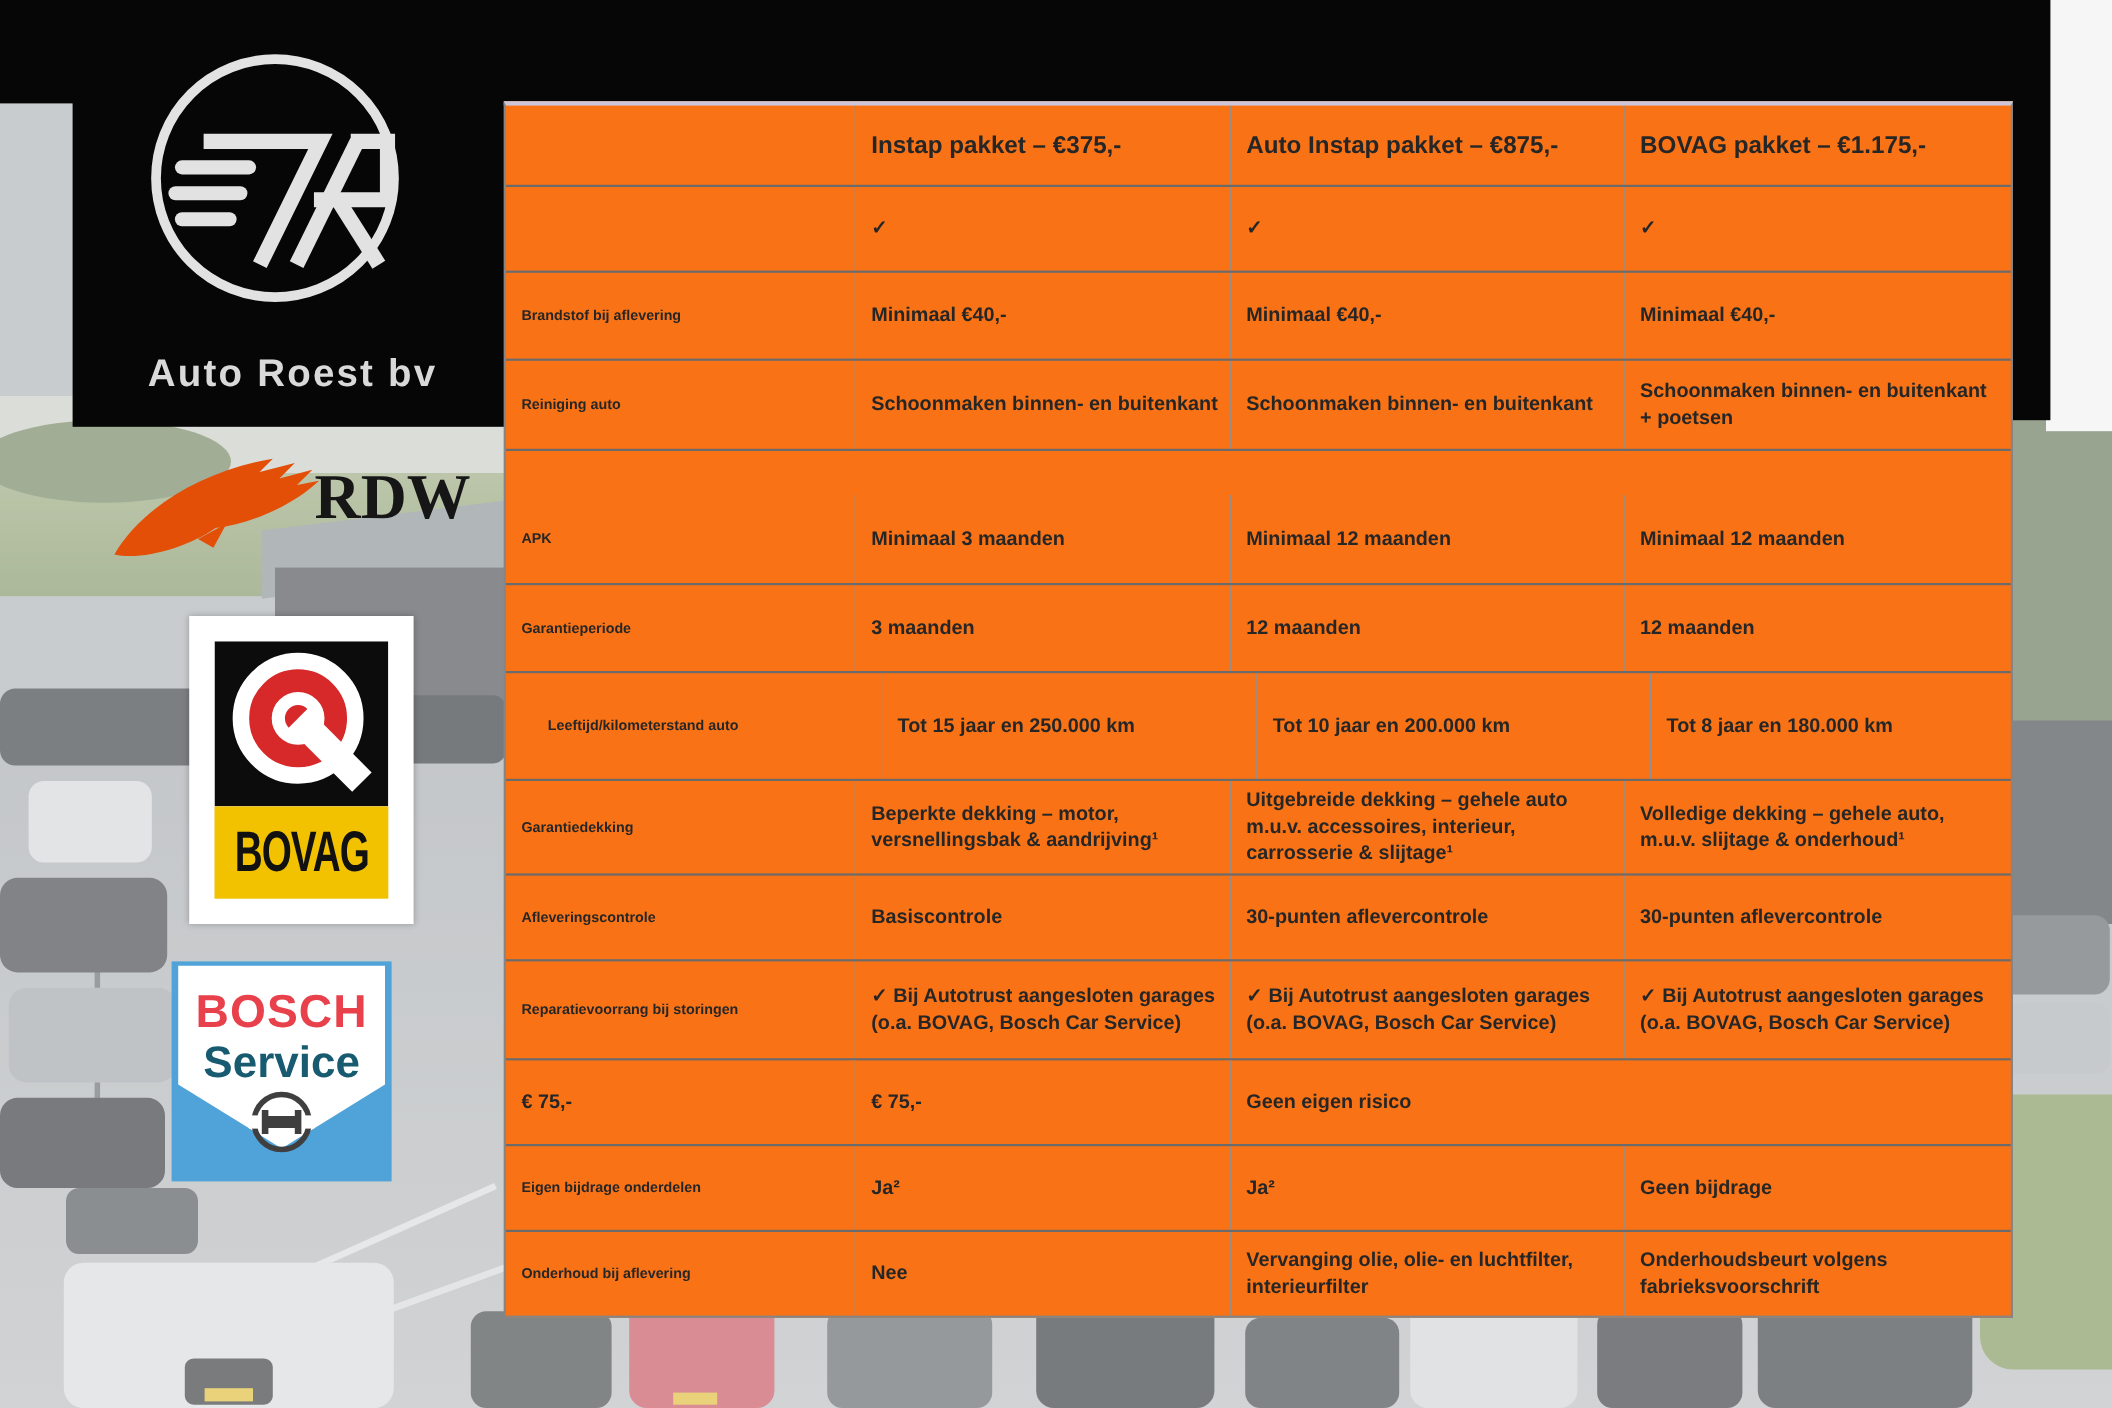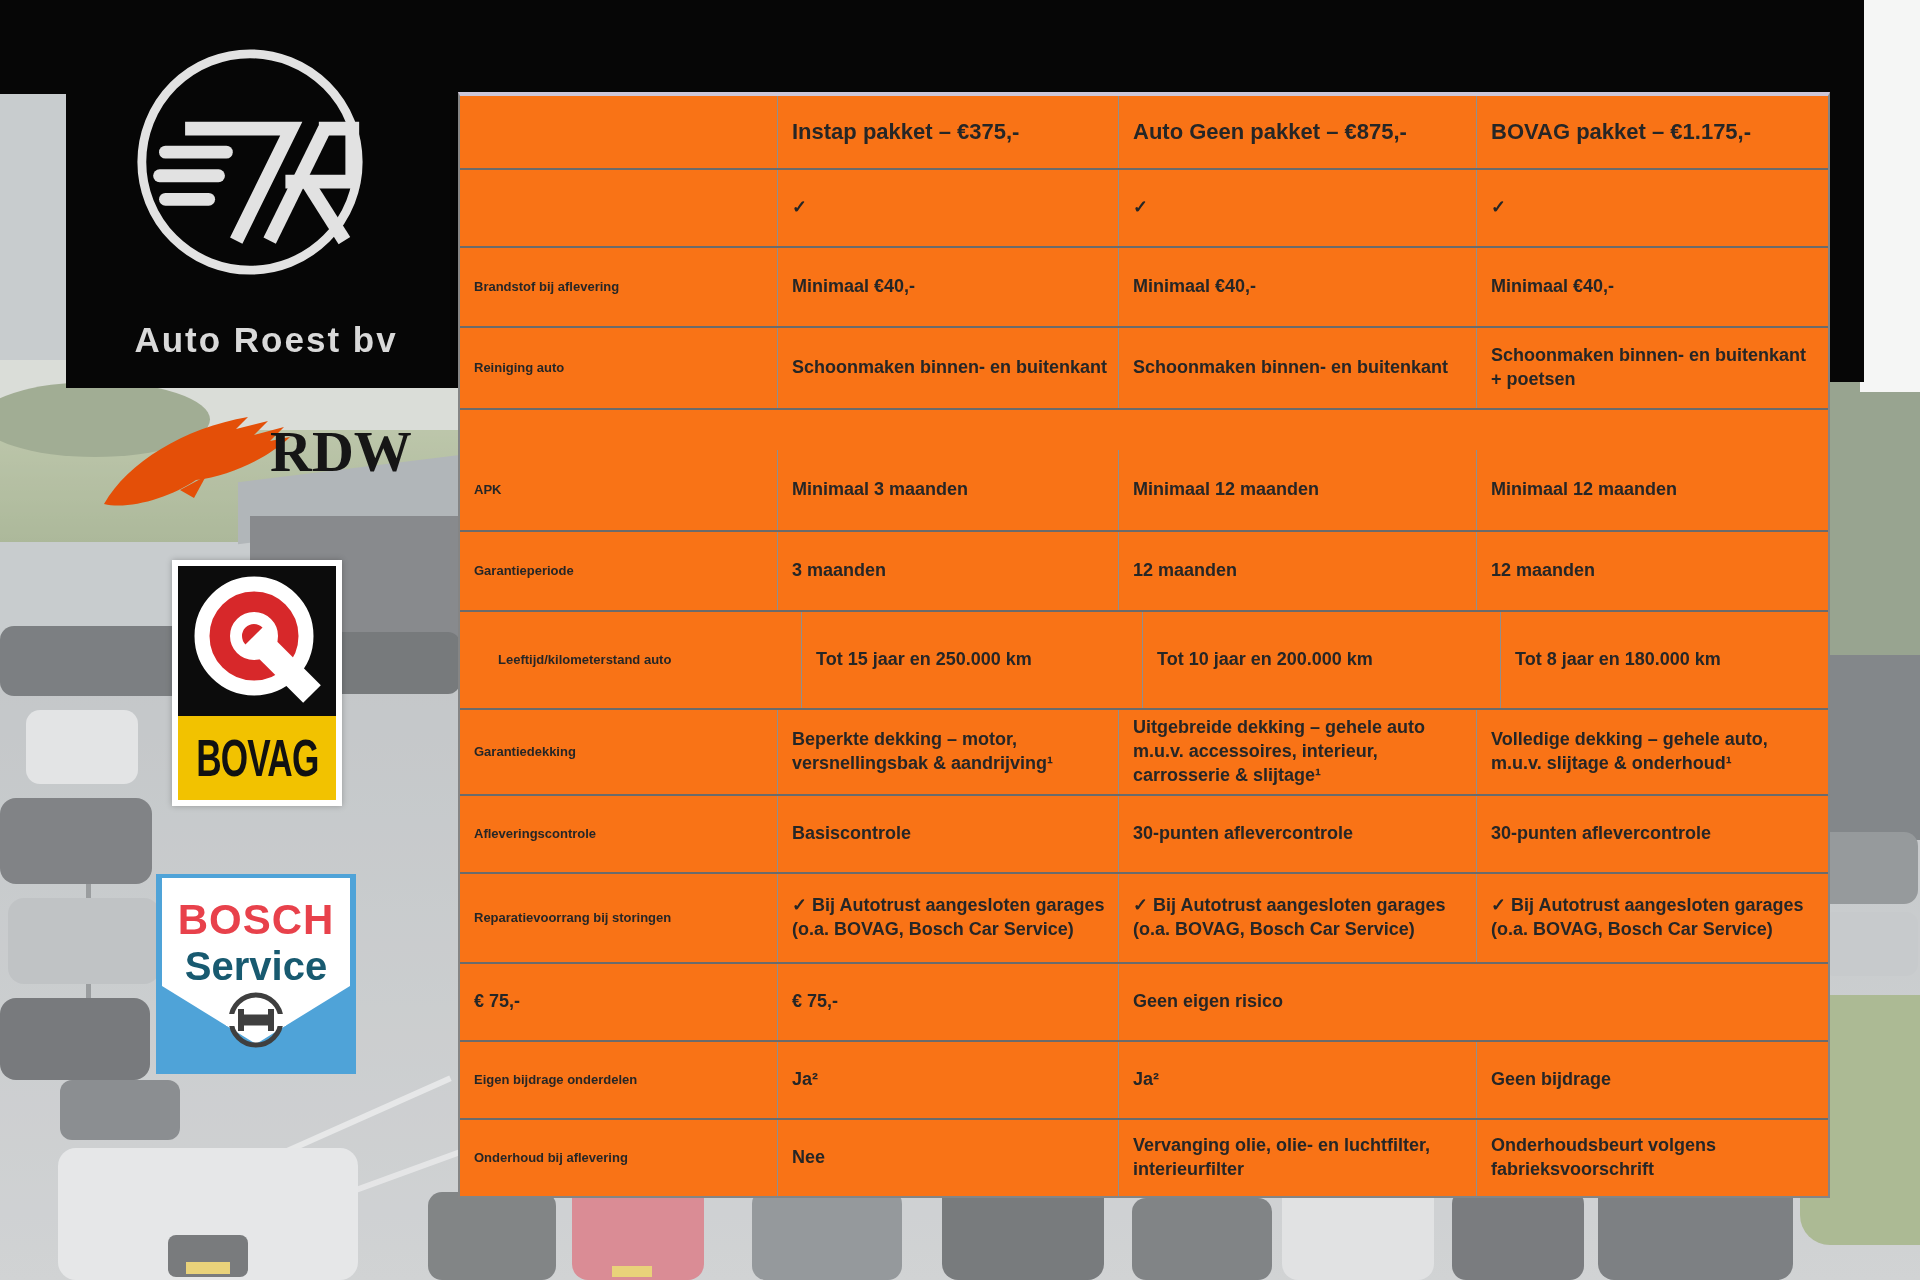--- a/index.html
+++ b/index.html
@@ -9,25 +9,25 @@
   
   #photo{position:absolute;inset:0;z-index:0;}
   #photo div{position:absolute;}
   .veil{inset:0;background:rgba(255,255,255,.36);}
   
   .blk{position:absolute;background:#060606;z-index:2;}
   
   .ar-name{position:absolute;z-index:3;left:70px;top:320px;width:392px;text-align:center;
            color:#d9d9d9;font-size:35px;font-weight:bold;letter-spacing:2px;}
   
-  .rdw-text{position:absolute;z-index:3;left:270px;top:418px;color:#161616;
+  .rdw-text{position:absolute;z-index:3;left:286px;top:418px;color:#161616;
             font-family:"Liberation Serif",serif;font-weight:bold;font-size:58px;}
   
   .bovag-card{position:absolute;z-index:3;left:172px;top:560px;width:158px;background:#fff;
-              padding:6px;box-shadow:0 0 6px rgba(0,0,0,.25);}
+              padding:23px;box-shadow:0 0 6px rgba(0,0,0,.25);}
   .bovag-yellow{width:158px;height:84px;background:#f2c200;display:flex;
                 align-items:center;justify-content:center;}
   .bovag-word{color:#111;font-size:40px;font-weight:800;display:inline-block;
               transform:scale(.88,1.3);letter-spacing:-1px;}
   
   .bosch-box{position:absolute;z-index:3;left:156px;top:874px;width:200px;height:200px;
              background:#4fa3d8;}
   .bosch-box svg{position:absolute;left:0;top:0;}
   .bosch-top{position:absolute;left:0;top:22px;width:200px;text-align:center;
              color:#e8414b;font-size:42px;font-weight:800;letter-spacing:1px;}
@@ -146,21 +146,21 @@
       <path d="M15 30 H45" stroke="#3f3f3f" stroke-width="11"></path>
       <path d="M15 19 V41 M45 19 V41" stroke="#3f3f3f" stroke-width="6"></path>
     </svg>
   </div>
 
   <div class="tbl">
 
     <div class="trow" style="height:74px;">
       <div class="c head label"></div>
       <div class="c head">Instap pakket – €375,-</div>
-      <div class="c head">Auto Geen pakket – €875,-</div>
+      <div class="c head">Auto Instap pakket – €875,-</div>
       <div class="c head">BOVAG pakket – €1.175,-</div>
     </div>
 
     <div class="trow" style="height:78px;">
       <div class="c label"></div>
       <div class="c">✓</div>
       <div class="c">✓</div>
       <div class="c">✓</div>
     </div>
 

